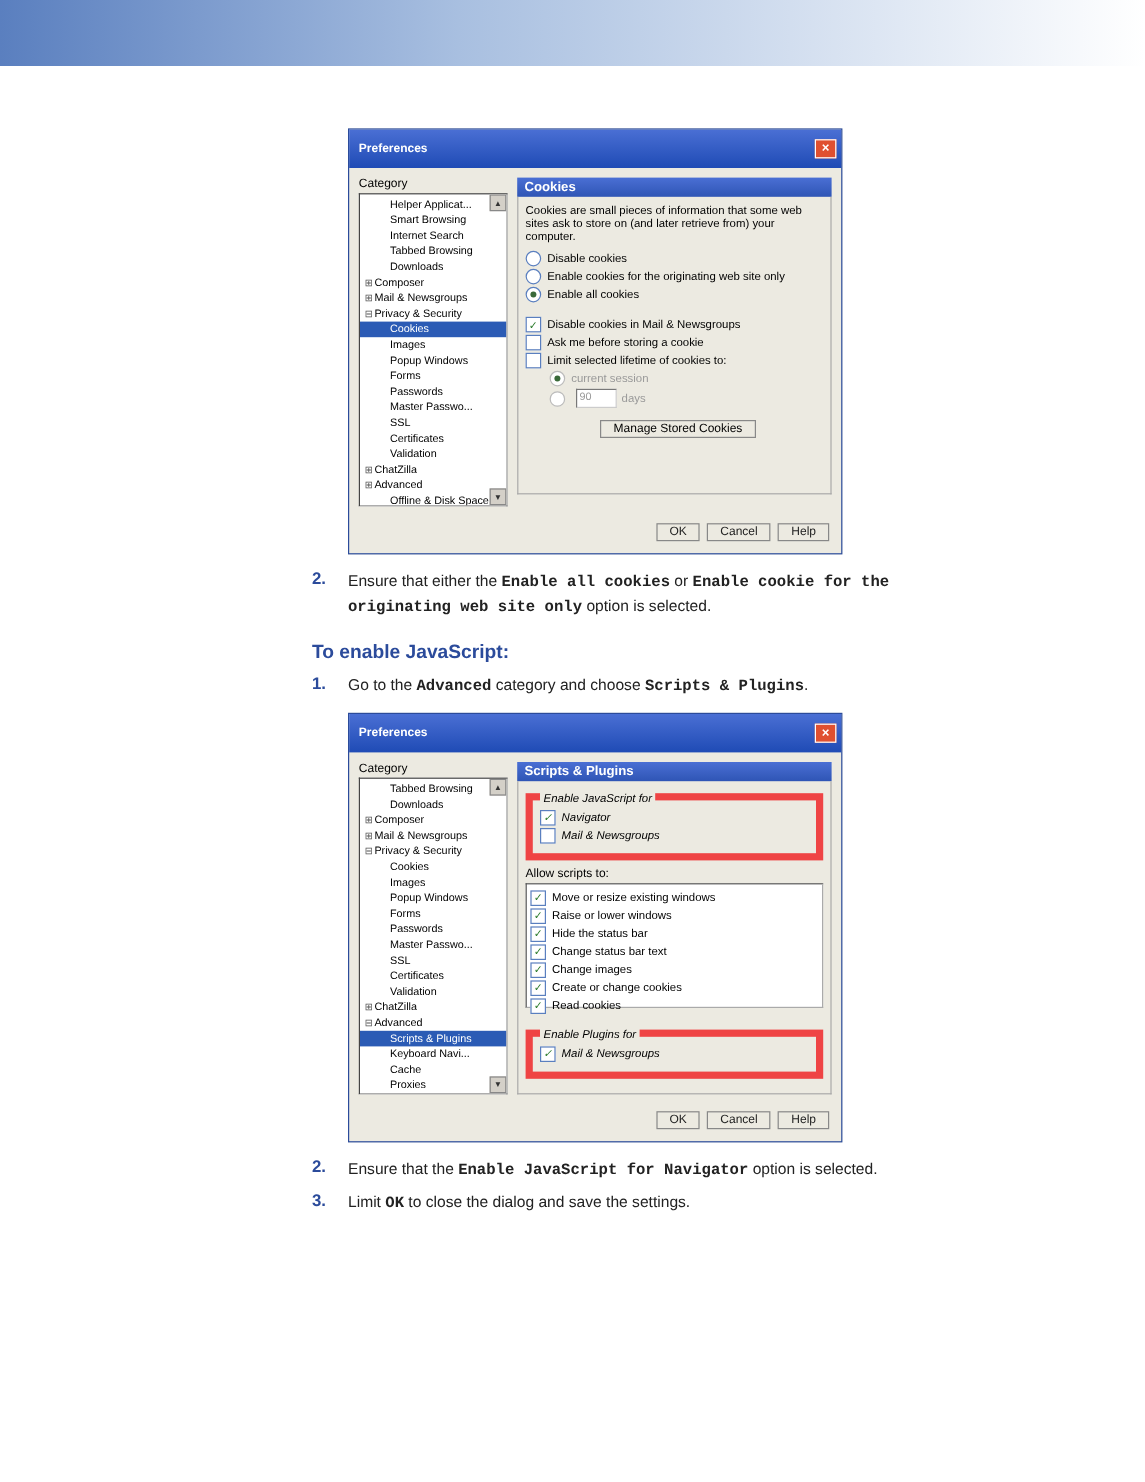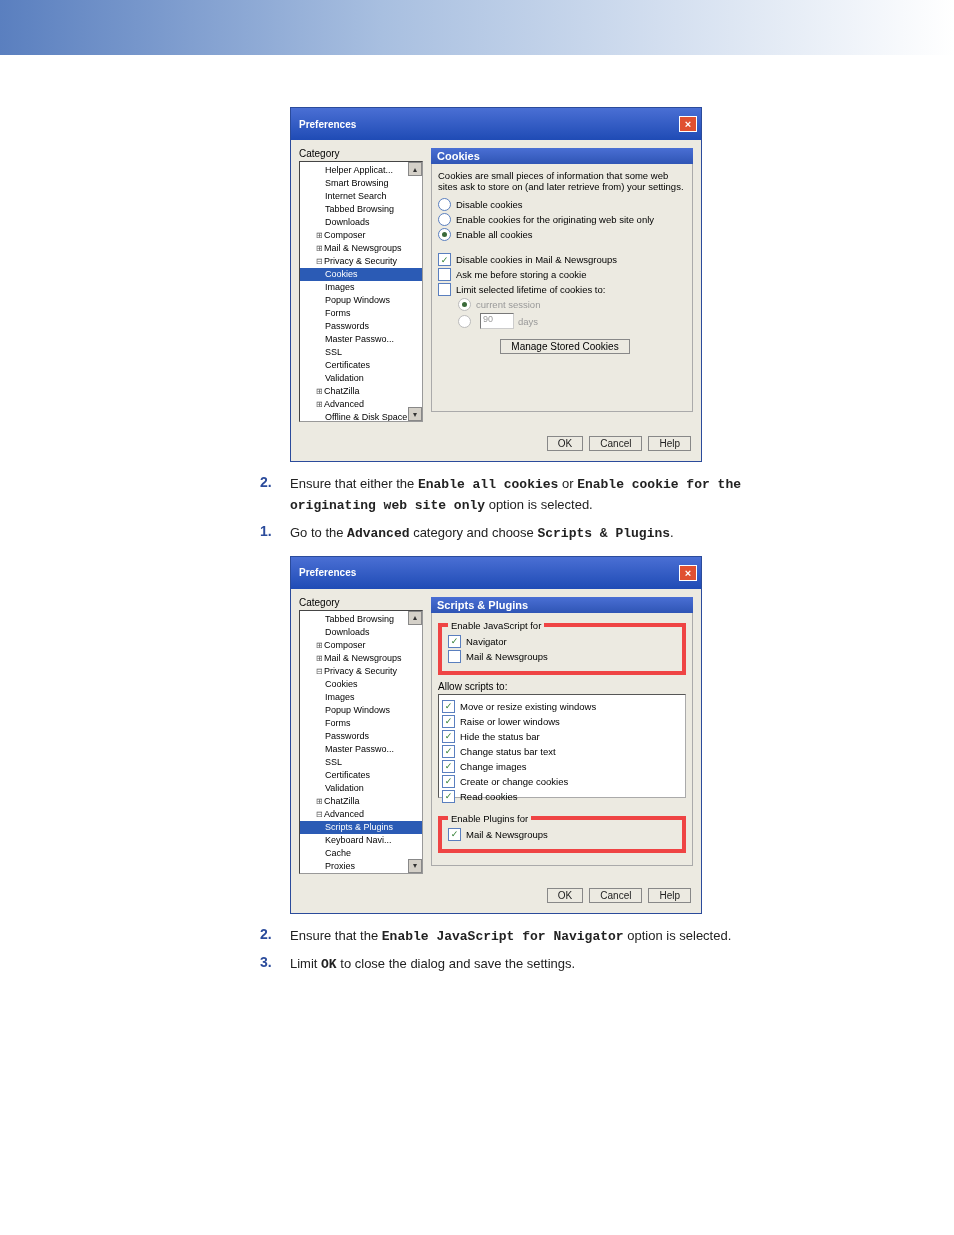--- a/index.html
+++ b/index.html
@@ -101,21 +101,21 @@
   }
   .ss-tree.short { height: 258px; }
   .ss-tree-item {
     padding: 0 2px 0 12px;
     line-height: 13px;
     color: #000;
     white-space: nowrap;
     overflow: hidden;
     text-overflow: ellipsis;
   }
-  .ss-tree-item.lv0 { padding-left: 16px; }
+  .ss-tree-item.lv0 { padding-left: 4px; }
   .ss-tree-item.lv1 { padding-left: 25px; }
   .ss-tree-item.selected {
     background: #2b5bb5;
     color: #fff;
   }
   .ss-tree-item .exp {
     display:inline-block; width:8px; font-size:8px; color:#555;
   }
   .ss-scroll-up, .ss-scroll-dn {
     position: absolute; right:0; width:12px; height:12px;
@@ -168,24 +168,25 @@
   }
   .ss-opt .widget.check.sel { color:#2a7a2a; }
   .ss-opt.disabled { color:#999; }
   .ss-opt.disabled .widget { border-color:#bbb; }
   .ss-sub { margin-left: 20px; }
   .ss-tinyinput {
     width: 28px; height: 14px; border: 1px inset #ccc; background:#fff;
     margin: 0 4px; display:inline-block; font-size:9px; padding:0 2px; color:#999;
   }
   .ss-group {
-    border: 4px solid #ef4444;
+    border: 6px solid #ef4444;
     padding: 6px;
     margin: 6px 0;
     position: relative;
+    font-style: italic;
   }
   .ss-group-label {
     position: absolute;
     top: -7px;
     left: 6px;
     background: #eceae1;
     padding: 0 3px;
     font-size: 9.5px;
   }
   .ss-group2-label {
@@ -251,21 +252,21 @@
               <div class="ss-tree-item lv1"><span>Certificates</span></div>
               <div class="ss-tree-item lv1"><span>Validation</span></div>
               <div class="ss-tree-item lv0"><span class="exp">⊞</span><span>ChatZilla</span></div>
               <div class="ss-tree-item lv0"><span class="exp">⊞</span><span>Advanced</span></div>
               <div class="ss-tree-item lv1"><span>Offline &amp; Disk Space</span></div>
             </div>
       </div>
       <div class="ss-main">
         <div class="ss-panel-title">Cookies</div>
         <div class="ss-panel-body">
-          <div style="margin-bottom:6px;">Cookies are small pieces of information that some web sites ask to store on (and later retrieve from) your settings.</div>
+          <div style="margin-bottom:6px;">Cookies are small pieces of information that some web sites ask to store on (and later retrieve from) your computer.</div>
           <div class="ss-opt">
                 <span class="widget radio"></span>
                 <span>Disable cookies</span>
               </div>
           <div class="ss-opt">
                 <span class="widget radio"></span>
                 <span>Enable cookies for the originating web site only</span>
               </div>
           <div class="ss-opt">
                 <span class="widget radio sel"></span>
@@ -306,20 +307,21 @@
     </div>
   </div>
 
   <div class="step">
     <div class="step-num">2.</div>
     <div class="step-text">
       <span>Ensure that either the </span><span class="mono">Enable all cookies</span><span> or </span><span class="mono">Enable cookie for the originating web site only</span><span> option is selected.</span>
     </div>
   </div>
 
+  <div class="section-heading">To enable JavaScript:</div>
 
   <div class="step">
     <div class="step-num">1.</div>
     <div class="step-text">
       <span>Go to the </span><span class="mono">Advanced</span><span> category and choose </span><span class="mono">Scripts &amp; Plugins</span><span>.</span>
     </div>
   </div>
 
   <div class="screenshot">
     <div class="ss-titlebar">

